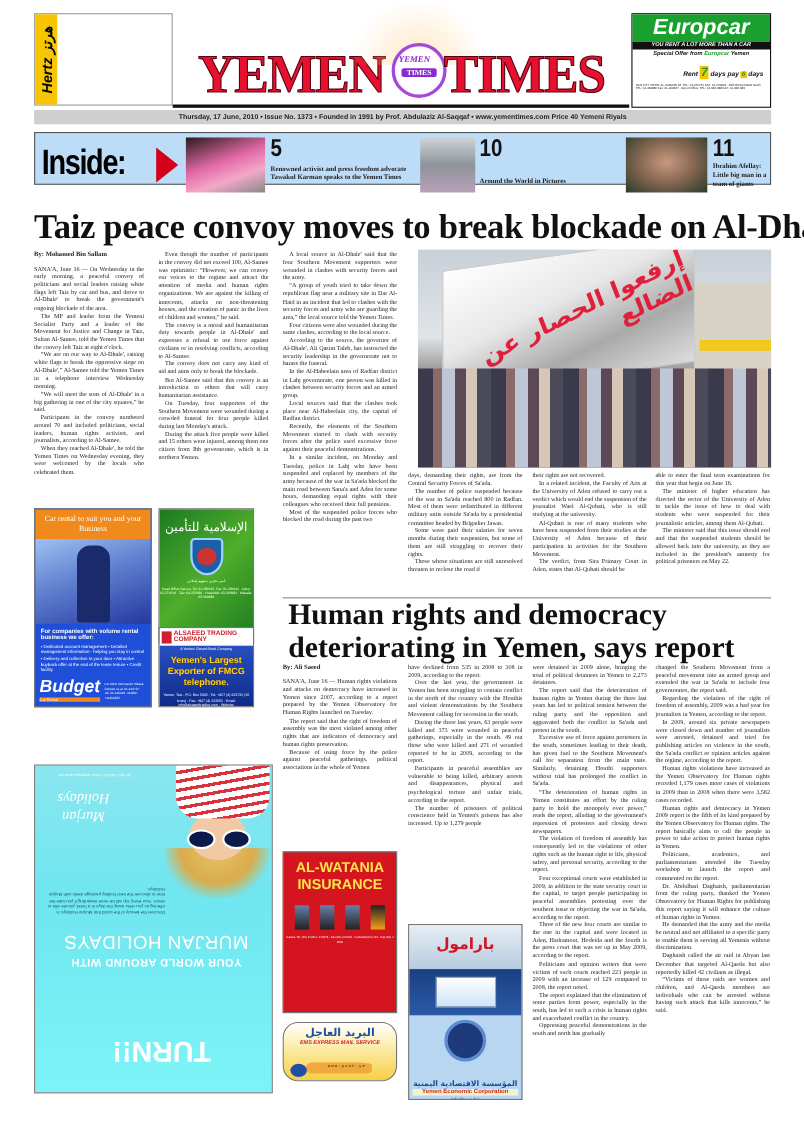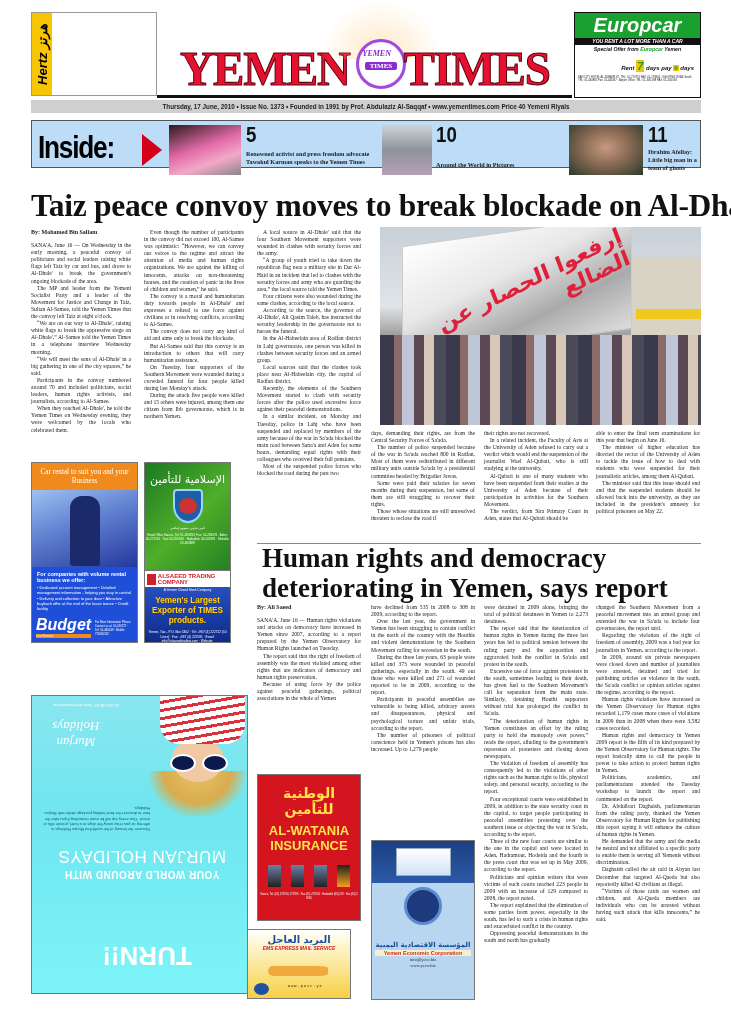--- a/index.html
+++ b/index.html
@@ -103,21 +103,21 @@
   .murjan .email { left: 14px; top: 6px; width: 80px; font-size: 2.8px; line-height:3.6px; }
 
   .watania { left: 257px; top: 774px; width: 104px; height: 147px; background:#d4141e; }
   .watania .ar { color:#ffe34a; font-size: 14px; text-align:center; margin-top: 10px; font-family:"DejaVu Sans",sans-serif; font-weight:bold; }
   .watania .en { color:#ffe34a; font-family:"Liberation Sans",sans-serif; font-weight:bold; font-size:13px; text-align:center; margin-top:6px; }
   .watania .pics { display:flex; justify-content:space-around; margin-top:12px; padding:0 5px; }
   .watania .pics i { width: 13px; height: 22px; display:block; background: linear-gradient(180deg,#6a7fa8,#222); }
   .watania .pics i:last-child { background: linear-gradient(180deg,#222,#f2a01a); }
   .watania .small { color:#fff; font-size:2.6px; text-align:center; margin-top:6px; line-height:3.8px; font-family:"Liberation Sans",sans-serif; }
 
-  .post { left: 247px; top: 929px; width: 104px; height: 70px; background: linear-gradient(180deg,#fff 0%, #fdf2c0 30%, #f7cf45 100%); }
+  .post { left: 257px; top: 929px; width: 104px; height: 54px; background: linear-gradient(180deg,#fff 0%, #fdf2c0 30%, #f7cf45 100%); border-radius: 14px; }
   .post .ar { color:#1e4fa2; font-size:10px; text-align:center; margin-top:4px; font-weight:bold; font-family:"DejaVu Sans",sans-serif; }
   .post .ems { color:#c92228; font-family:"Liberation Sans",sans-serif; font-weight:bold; font-size:5px; text-align:center; font-style:italic; }
   .post .plane { position:absolute; left: 20px; top: 36px; width: 60px; height: 10px; background:#f0a93a; border-radius: 10px 40% 40% 10px; }
   .post .url { position:absolute; left: 40px; bottom: 10px; font-family:"Liberation Mono",monospace; font-size:3.6px; color:#222; letter-spacing:1px; }
   .post .logo2 { position:absolute; left: 6px; bottom: 3px; width: 15px; height: 12px; border-radius:50%; background:#1e4fa2; }
 
   .yeco { left: 371px; top: 840px; width: 104px; height: 160px; background:#b9d6f0; }
   .yeco .top { height: 40px; background:linear-gradient(180deg,#e7eef5,#b7cbe0); text-align:center; color:#d4141e; font-weight:bold; font-size:14px; padding-top:10px; font-family:"DejaVu Sans",sans-serif; }
   .yeco .mid { height: 42px; background: linear-gradient(180deg,#1b3f82,#2b5aa8); display:flex; align-items:center; justify-content:center; }
   .yeco .mid i { width: 55px; height: 28px; background:linear-gradient(180deg,#fff,#cfe3f5); border:1px solid #9ab; display:block; }
@@ -295,21 +295,21 @@
   <div class="small">تأمين تعاوني بمفهوم إسلامي</div>
   <div class="small">Head Office Sana'a, Tel: 01-284193, Fax: 01-284191 · Aden: 02-271510 · Taiz: 04-255681 · Hodeidah: 03-205981 · Mukalla: 05-304689</div>
 </div>
 
 <div class="ad alsaeed">
   <div class="hd">
       <i></i>
       <span>ALSAEED TRADING COMPANY</span>
     </div>
   <div class="small" style="margin-top:1px;">A Yemeni Closed Stock Company</div>
-  <div class="big">Yemen's Largest Exporter of TIMES products.</div>
+  <div class="big">Yemen's Largest Exporter of FMCG telephone.</div>
   <div class="small">Yemen, Taiz - P.O. Box 5302 · Tel: +967 (4) 222722 (10 Lines) · Fax: +967 (4) 222581 · Email: info@alsaeedtrading.com · Website: www.alsaeedtrading.com</div>
 </div>
 
 <div class="ad murjan">
   <div class="kid">
     <div class="hair"></div>
       <div class="face"></div>
       <div class="glasses">
         <i></i>
         <i></i>
@@ -318,40 +318,40 @@
   </div>
   <div class="flip email">Tel: +967 1 440 150 · E-mail: info@murjan-travel.com</div>
   <div class="flip brand">Murjan Holidays</div>
   <div class="flip disc">Discover the beauty of the world that Murjan Holidays is offering as you relax away the days in a hotel, private villa or resort. Your every trip will be more rewarding if you take the time to discover the best holiday package deals with Murjan Holidays.</div>
   <div class="flip mh">MURJAN HOLIDAYS</div>
   <div class="flip your">YOUR WORLD AROUND WITH</div>
   <div class="flip turn">TURN!!</div>
 </div>
 
 <div class="ad watania">
-  <div class="ar">الوطنية للتأمين</div>
   <div class="en">AL-WATANIA INSURANCE</div>
   <div class="pics">
       <i></i>
       <i></i>
       <i></i>
       <i></i>
     </div>
   <div class="small">Sana'a, Tel. (01) 272913, 272874 · Fax (01) 272924 · Hodeidah (03) 219 · Fax (03) 2 9565</div>
 </div>
 
 <div class="ad post">
   <div class="ar">البريد العاجل</div>
   <div class="ems">EMS EXPRESS MAIL SERVICE</div>
   <div class="plane"></div>
   <div class="logo2"></div>
   <div class="url">www.post.ye</div>
 </div>
 
 <div class="ad yeco">
+  <div class="top">بارامول</div>
   <div class="mid">
       <i></i>
     </div>
   <div class="seal"></div>
   <div class="ar2">المؤسسة الاقتصادية اليمنية</div>
   <div class="en">Yemen Economic Corporation</div>
   <div class="web">info@yeco.biz</div>
   <div class="web">www.yeco.biz</div>
 </div>
 

